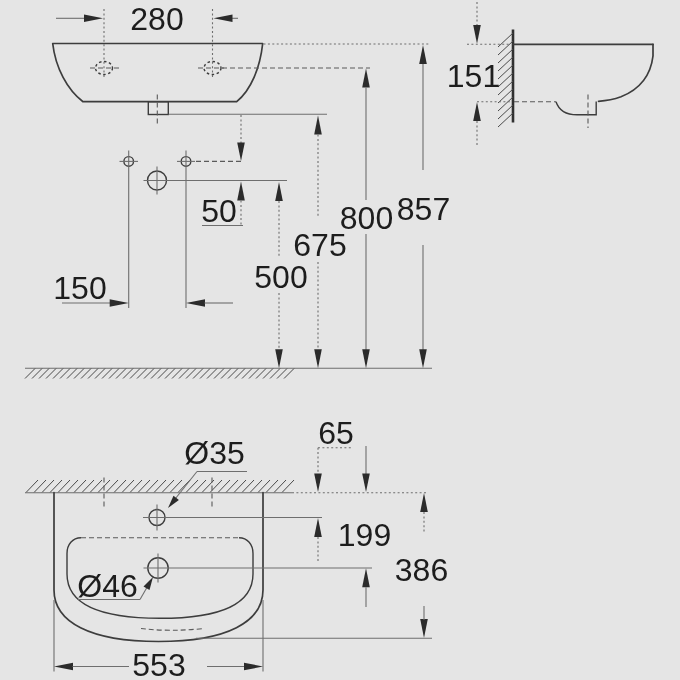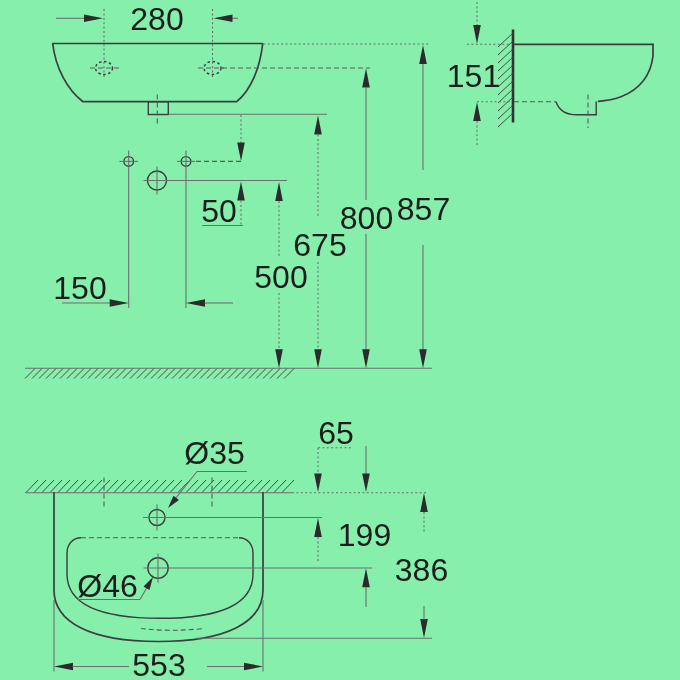--- a/index.html
+++ b/index.html
@@ -1,16 +1,16 @@
 <!DOCTYPE html>
 <html><head>
 <meta charset="utf-8">
 <style>
   html,body{margin:0;padding:0;background:#ffffff;}
-  .stage{position:relative;width:680px;height:680px;background:#86efac;overflow:hidden;
+  .stage{position:relative;width:680px;height:680px;background:#e5e5e5;overflow:hidden;
          font-family:"Liberation Sans",sans-serif;}
   svg{display:block;}
   .ol   {stroke:#3d3d3d;stroke-width:1.7;fill:none;stroke-linejoin:round;stroke-linecap:round;}
   .ol2  {stroke:#3d3d3d;stroke-width:1.4;fill:none;}
   .wall {stroke:#303030;stroke-width:2.6;fill:none;}
   .dim  {stroke:#6e6e6e;stroke-width:1.1;fill:none;}
   .dimd {stroke:#6e6e6e;stroke-width:1.1;fill:none;stroke-dasharray:2 2.4;}
   .dash {stroke:#5a5a5a;stroke-width:1.1;fill:none;stroke-dasharray:5 3;}
   .hatch{stroke:#4a4a4a;stroke-width:1;fill:none;}
   .arr  {fill:#2b2b2b;stroke:none;}

